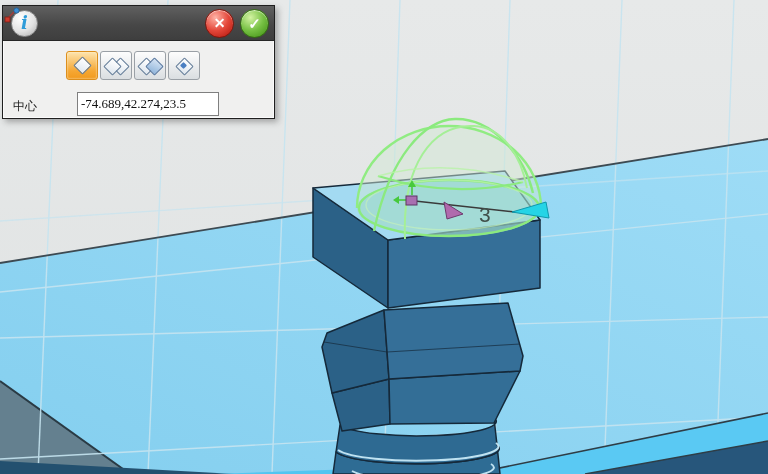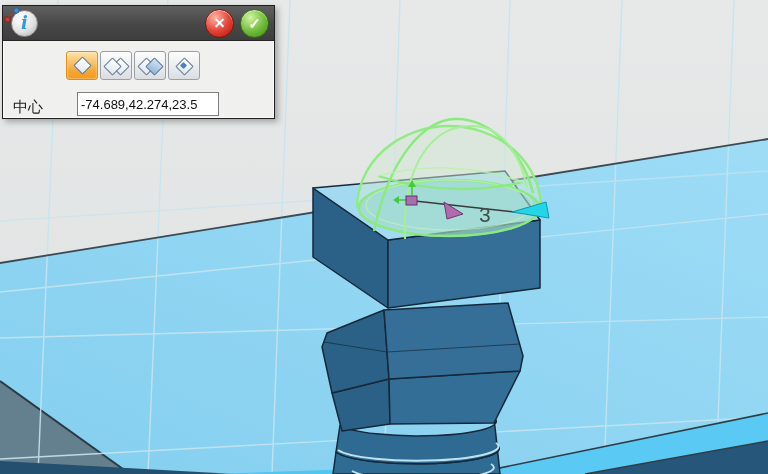--- a/index.html
+++ b/index.html
@@ -25,23 +25,23 @@
 
   .tb-btn{position:absolute;top:45px;width:32px;height:29px;border:1px solid #9aa0a6;border-radius:3px;
           background:linear-gradient(#fdfdfd,#dadee1);box-sizing:border-box;cursor:pointer;}
   .tb-btn.active{background:linear-gradient(#fde4ae,#f5a733 70%,#f19a1e);border-color:#dd8f1c;
                  box-shadow:inset 0 0 2px #fff3d8;}
   .dmd{position:absolute;width:11px;height:11px;border:1px solid #68809c;border-radius:1px;
        background:linear-gradient(160deg,#ffffff,#dfe7ef);transform:rotate(45deg);}
   .dmd.blue{background:linear-gradient(160deg,#d4e3f4,#8fb4da);border-color:#57779f;}
   .dmd.small-dot{width:5px;height:5px;background:#4a7fc2;border:none;}
 
-  .field-label{position:absolute;left:10px;top:92px;font-size:15px;color:#1c1c1c;}
+  .field-label{position:absolute;left:10px;top:92px;font-size:12px;color:#1c1c1c;}
   .field-input{position:absolute;left:74px;top:86px;width:134px;height:20px;border:1px solid #7f7f7f;
-               background:#ffffff;font-family:Liberation Sans, sans-serif;font-size:13px;color:#111;
+               background:#ffffff;font-family:Liberation Serif, serif;font-size:13px;color:#111;
                padding:1px 3px;}
   .picker{position:absolute;left:224px;top:89px;width:18px;height:18px;cursor:pointer;}
 </style>
 </head>
 <body>
 
 <div class="stage">
 
 <svg width="768" height="474" viewBox="0 0 768 474">
   <defs>

